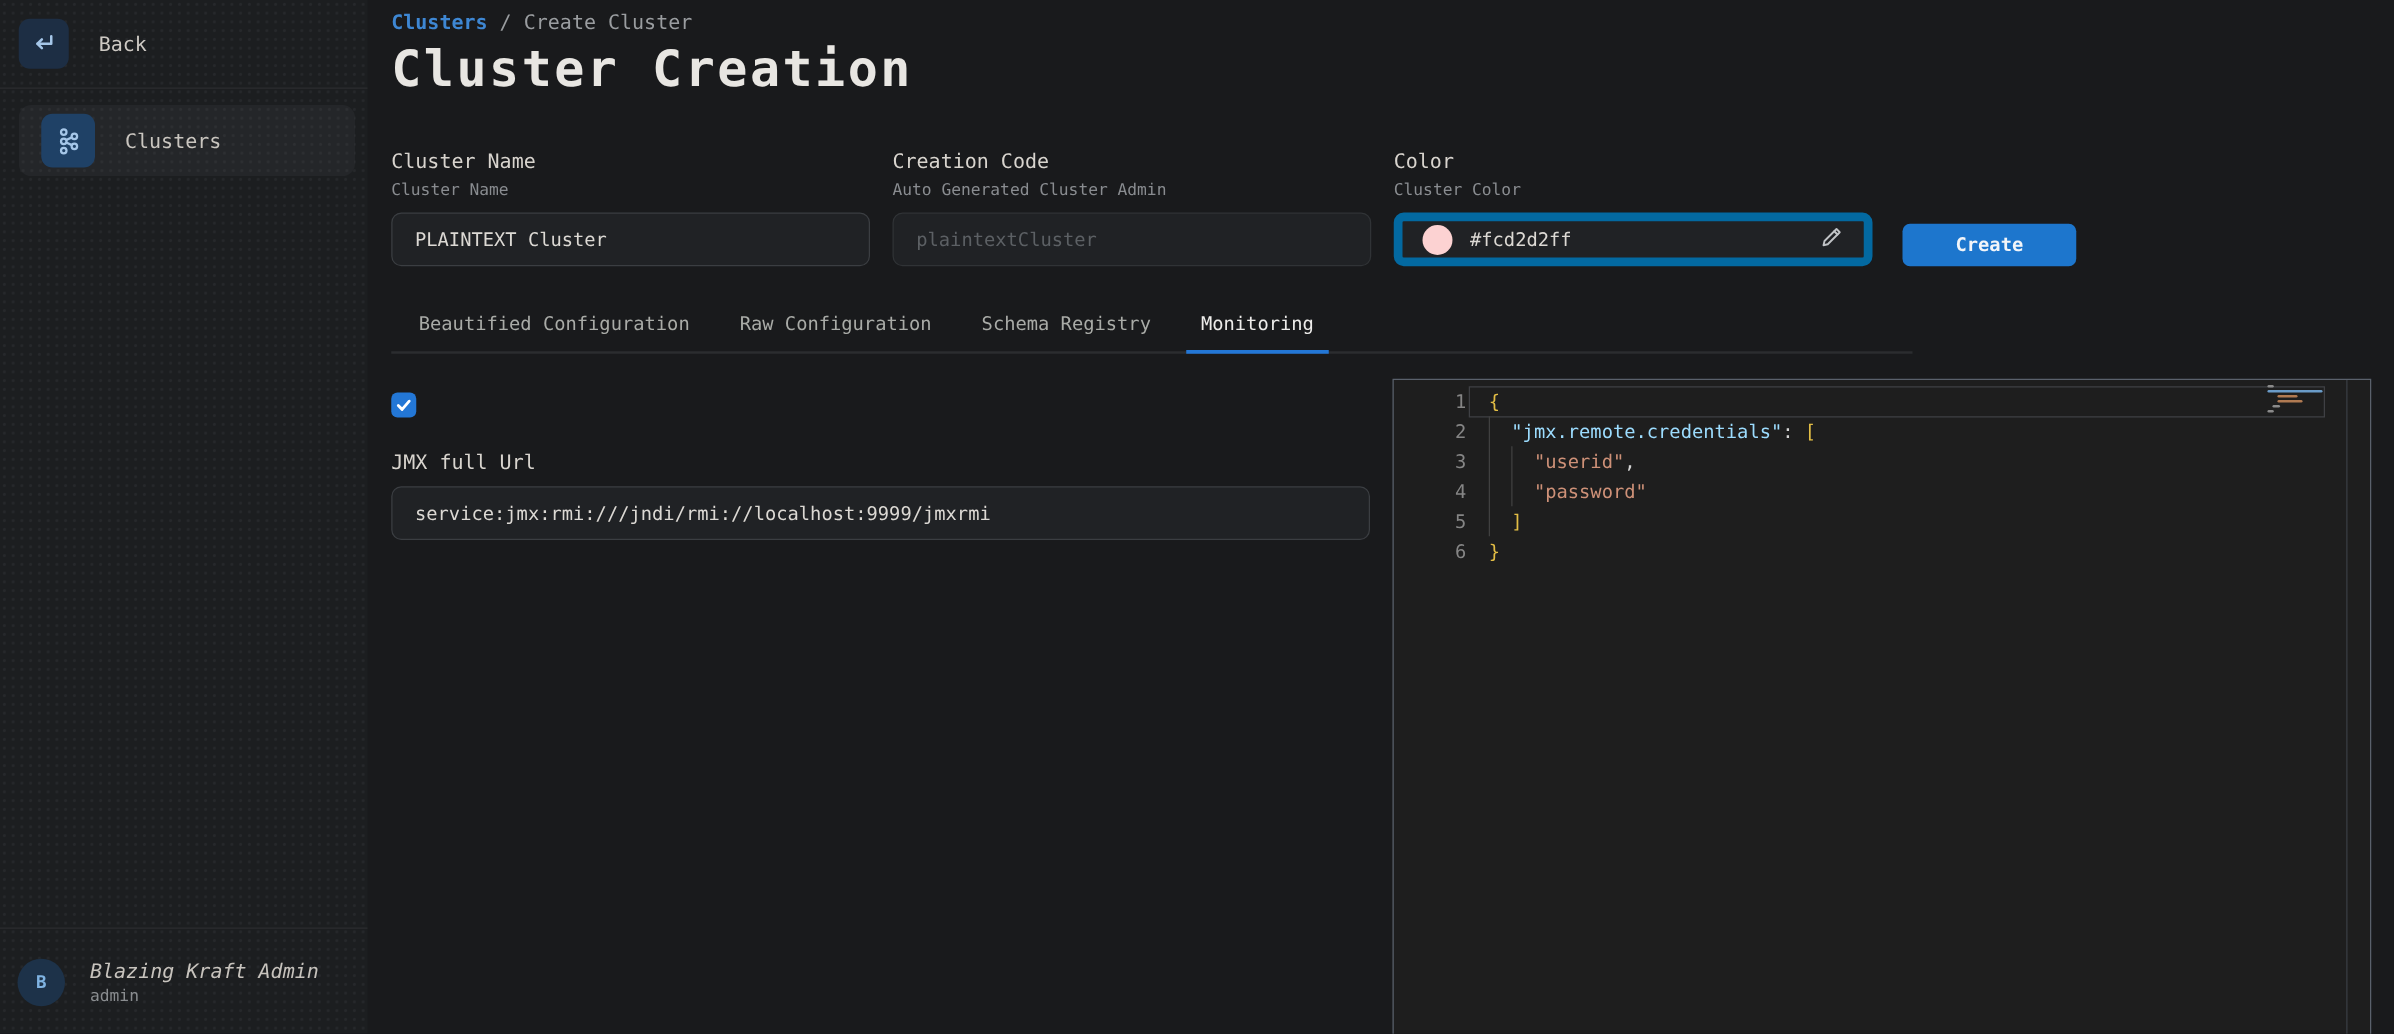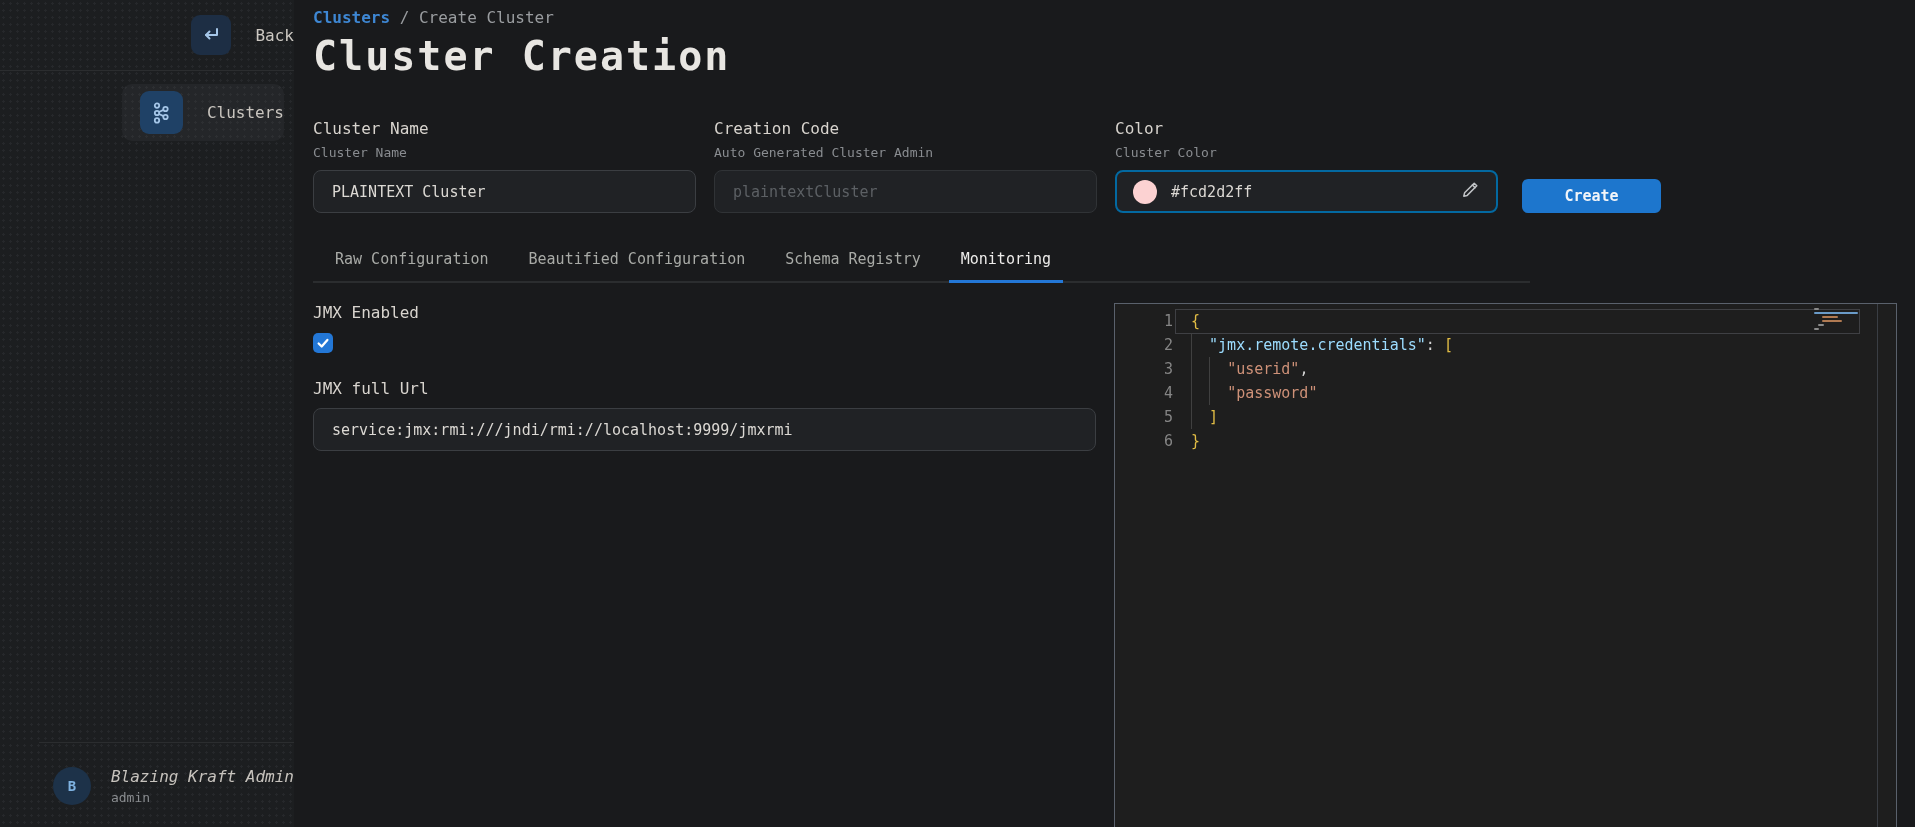--- a/index.html
+++ b/index.html
@@ -8,21 +8,21 @@
     font-family:"DejaVu Sans Mono","Liberation Mono",monospace;
     background:#191a1c; color:#d8d4ce; display:flex;
   }
 
   
   .sidebar {
     width:294px; height:827px; flex:0 0 294px;
     background-color:#1c1e20;
     background-image:radial-gradient(circle,#26282b 1px,transparent 1.3px);
     background-size:7px 7px;
-    display:flex; flex-direction:column; position:relative;align-items:flex-end;
+    display:flex; flex-direction:column; position:relative;
   }
   .back-row { display:flex; align-items:center; padding:15px 0 15px 15px; cursor:pointer; }
   .icon-tile {
     width:40px; height:40px; border-radius:9px; background:#1d2e44;
     display:flex; align-items:center; justify-content:center; flex:0 0 40px;
   }
   .icon-tile svg { stroke:#a5c6e8; }
   .back-label { margin-left:24px; font-size:16px; color:#cdc9c3; }
   .side-divider { height:1px; background:#2b2d2f; width:100%; }
   .nav-item {
@@ -62,21 +62,21 @@
   .text-input {
     margin-top:10px; width:100%; height:43px;
     background:#202225; border:1px solid #3b3e42; border-radius:8px;
     color:#dcd9d4; font-size:15px; padding:0 18px;
     font-family:"DejaVu Sans Mono","Liberation Mono",monospace; outline:none;
   }
   .text-input:disabled { border-color:#303336; color:#5c6064; }
   .text-input::placeholder { color:#5c6064; }
   .color-input {
     margin-top:10px; width:100%; height:43px;
-    background:#202225; border:2px solid #0369a1; border-radius:8px;
+    background:#202225; border:7px solid #0369a1; border-radius:8px;
     display:flex; align-items:center; padding:0 16px; cursor:pointer;
   }
   .swatch { width:24px; height:24px; border-radius:50%; flex:0 0 24px; }
   .color-value { margin-left:14px; font-size:15px; color:#dcd9d4; flex:1; }
   .pen-icon svg { stroke:#c0c3c6; }
   .btn {
     height:34px; border:none; border-radius:6px; font-weight:bold; font-size:15px;
     font-family:"DejaVu Sans Mono","Liberation Mono",monospace; cursor:pointer;
   }
   .btn-create { margin-left:24px; width:139px; background:#1d76cd; color:#f2f5f9; }
@@ -203,29 +203,28 @@
               <line x1="12.4" y1="5" x2="15" y2="7.6"></line>
           </svg>
         </span>
       </div>
     </div>
 
     <button class="btn btn-create">Create</button>
   </div>
 
   <div class="tabs">
+    <div class="tab">Beautified Configuration</div>
     <div class="tab">Raw Configuration</div>
-    <div class="tab">Beautified Configuration</div>
     <div class="tab">Schema Registry</div>
     <div class="tab active">Monitoring</div>
   </div>
 
   <div class="content-row">
     <div class="jmx-col">
-      <div class="jmx-label">JMX Enabled</div>
       <div class="checkbox">
         <svg width="14" height="14" viewBox="0 0 16 16" fill="none" stroke="#ffffff" stroke-width="2.6" stroke-linecap="round" stroke-linejoin="round">
           <polyline points="3,8.5 6.5,12 13,4.5"></polyline>
         </svg>
       </div>
       <div class="jmx-url-label">JMX full Url</div>
       <input class="text-input" type="text" value="service:jmx:rmi:///jndi/rmi://localhost:9999/jmxrmi" style="">
     </div>
 
     <div class="editor">

